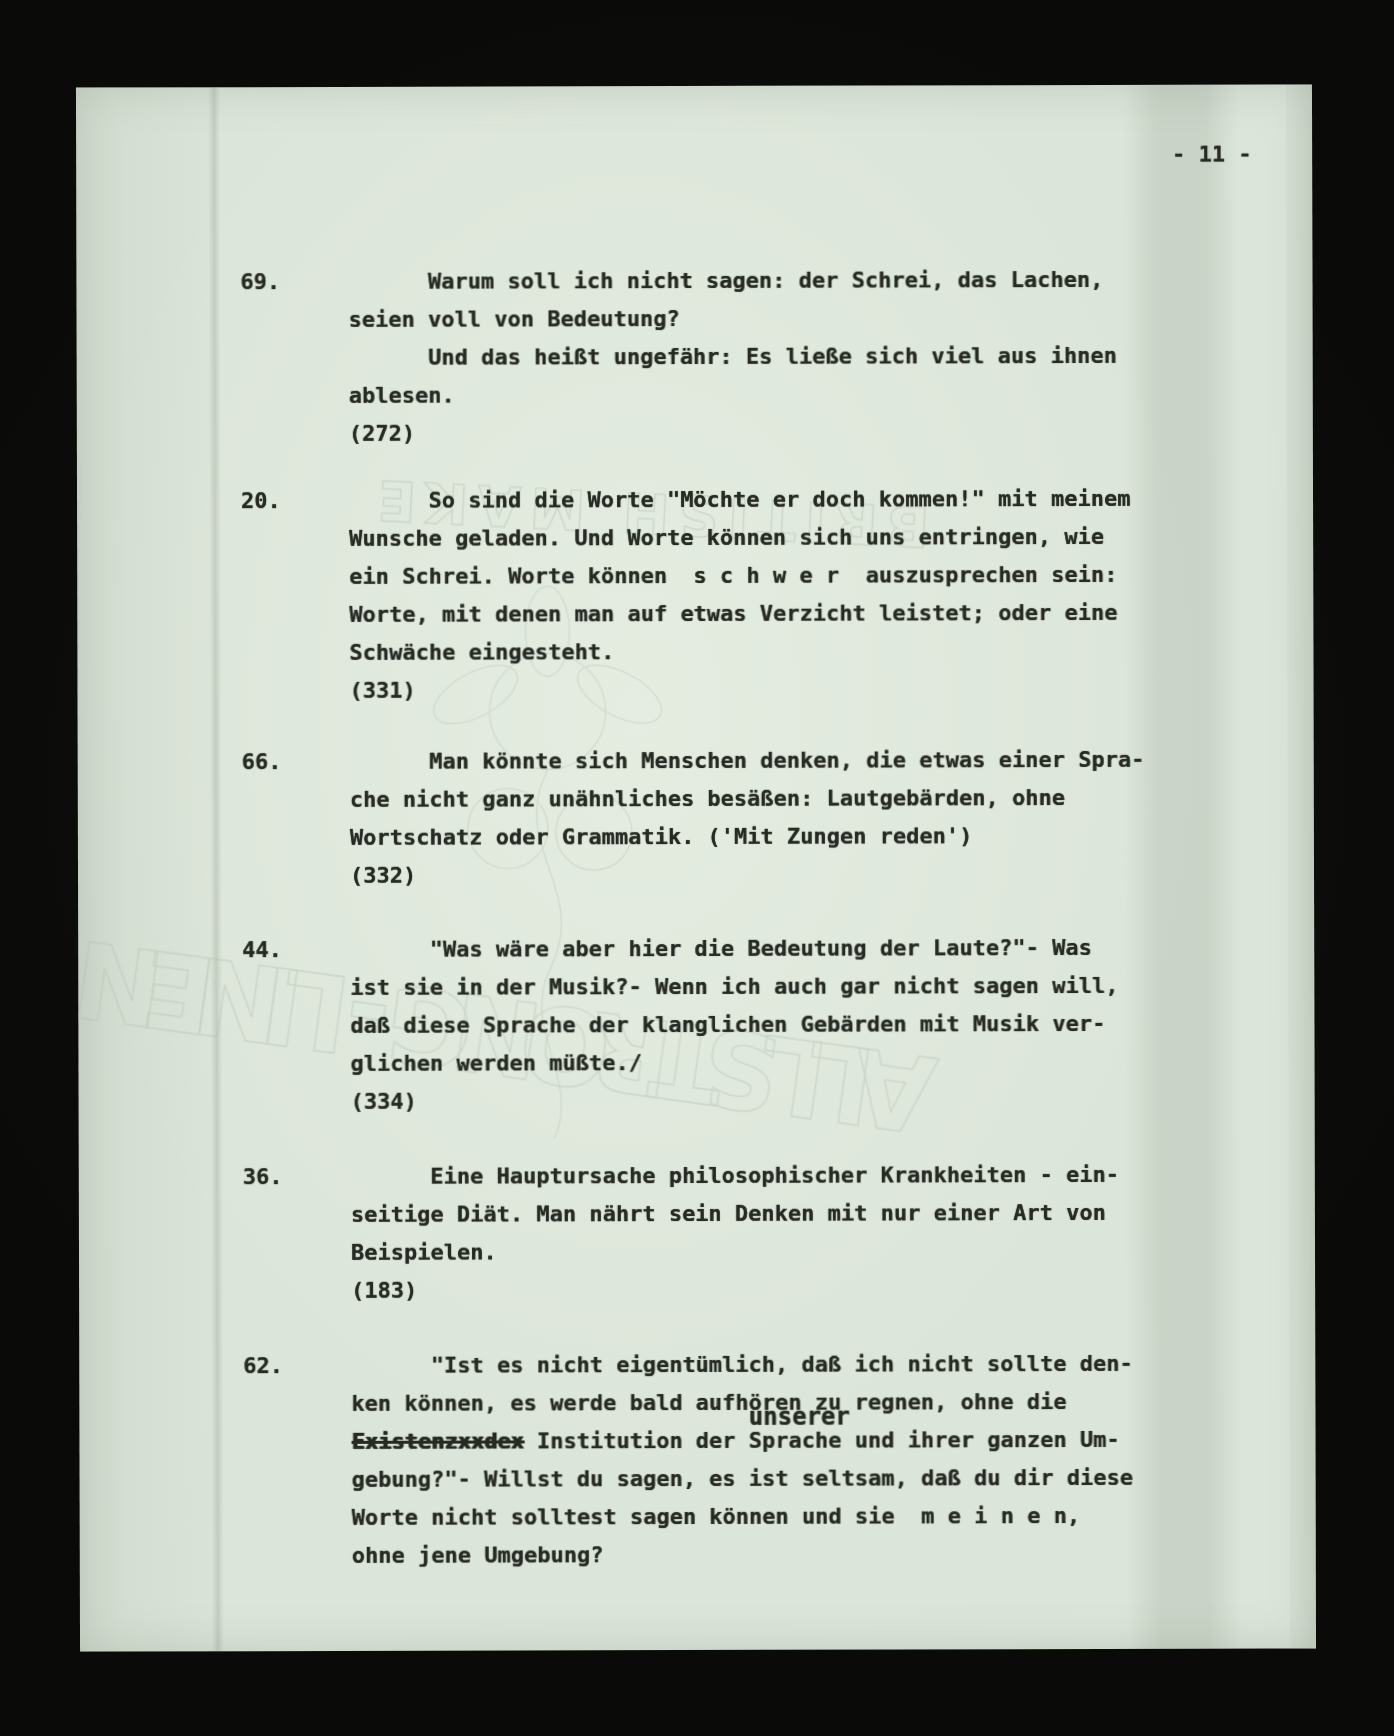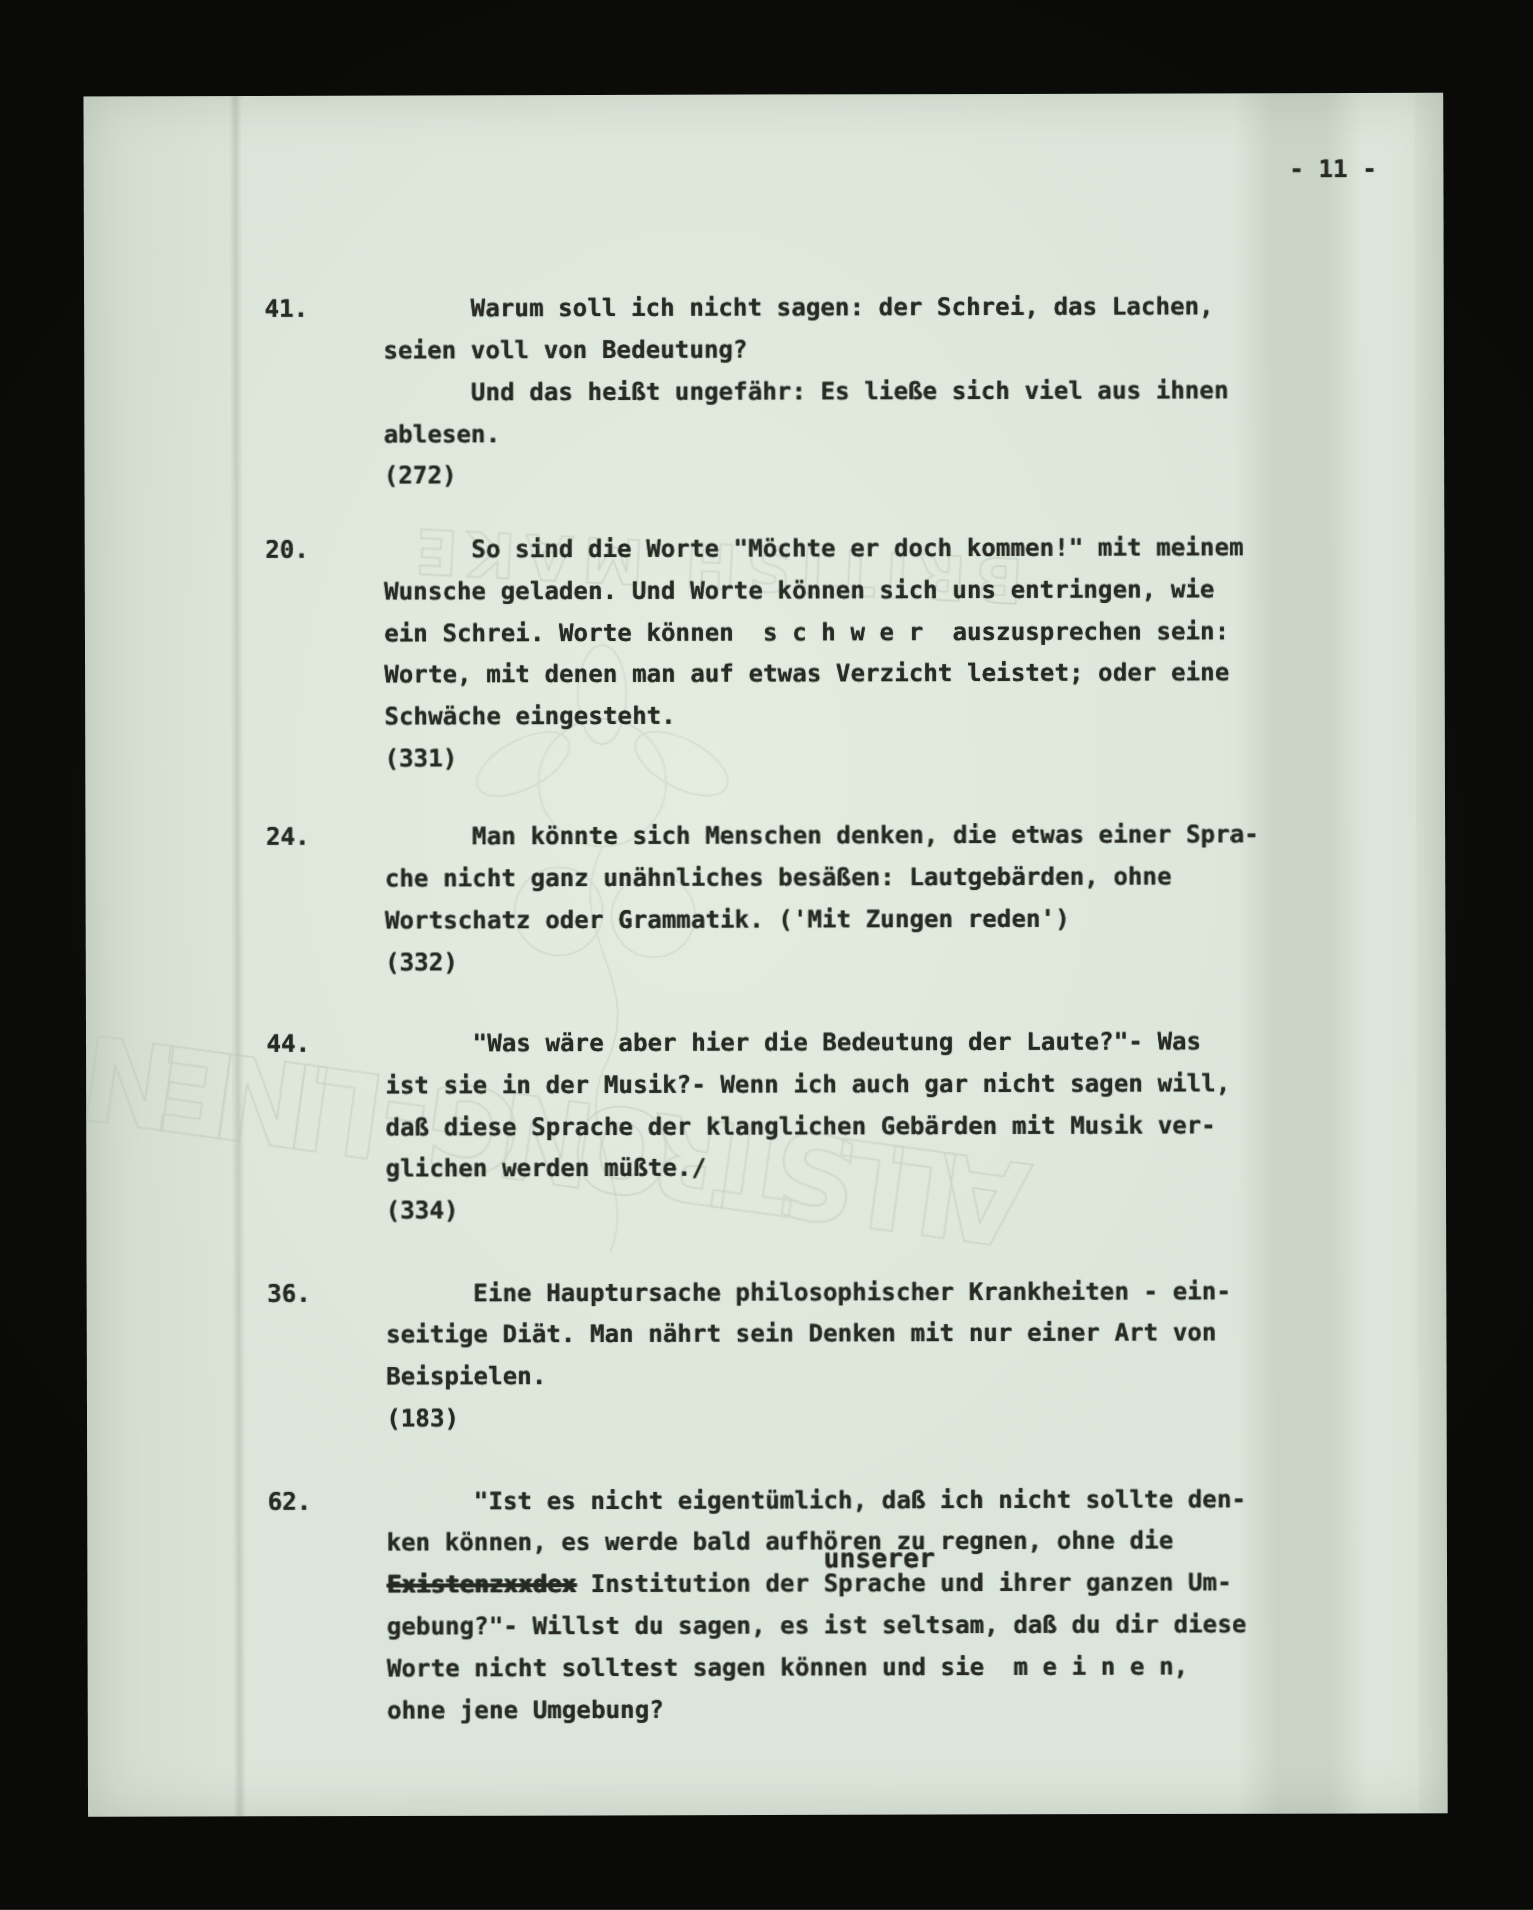--- a/index.html
+++ b/index.html
@@ -106,42 +106,42 @@
       <circle cx="430" cy="742" r="40"></circle>
       <circle cx="516" cy="746" r="38"></circle>
       <path d="M470 683 C 430 762, 512 802, 472 882 C 442 942, 502 992, 476 1052"></path>
     </g>
   </svg>
 
   <div class="typed">
     <div class="page-number">- 11 -</div>
     <div>
         <div class="entry e1">
-          <span class="entry-number">41.</span>
+          <span class="entry-number">69.</span>
           <div class="lines">
             <div class="line indent">Warum soll ich nicht sagen: der Schrei, das Lachen,</div>
             <div class="line">seien voll von Bedeutung?</div>
             <div class="line indent">Und das heißt ungefähr: Es ließe sich viel aus ihnen</div>
             <div class="line">ablesen.</div>
             <div class="line source">(272)</div>
           </div>
         </div>
         <div class="entry e2">
           <span class="entry-number">20.</span>
           <div class="lines">
             <div class="line indent">So sind die Worte "Möchte er doch kommen!" mit meinem</div>
             <div class="line">Wunsche geladen. Und Worte können sich uns entringen, wie</div>
             <div class="line">ein Schrei. Worte können  s c h w e r  auszusprechen sein:</div>
             <div class="line">Worte, mit denen man auf etwas Verzicht leistet; oder eine</div>
             <div class="line">Schwäche eingesteht.</div>
             <div class="line source">(331)</div>
           </div>
         </div>
         <div class="entry e3">
-          <span class="entry-number">24.</span>
+          <span class="entry-number">66.</span>
           <div class="lines">
             <div class="line indent">Man könnte sich Menschen denken, die etwas einer Spra-</div>
             <div class="line">che nicht ganz unähnliches besäßen: Lautgebärden, ohne</div>
             <div class="line">Wortschatz oder Grammatik. ('Mit Zungen reden')</div>
             <div class="line source">(332)</div>
           </div>
         </div>
         <div class="entry e4">
           <span class="entry-number">44.</span>
           <div class="lines">

